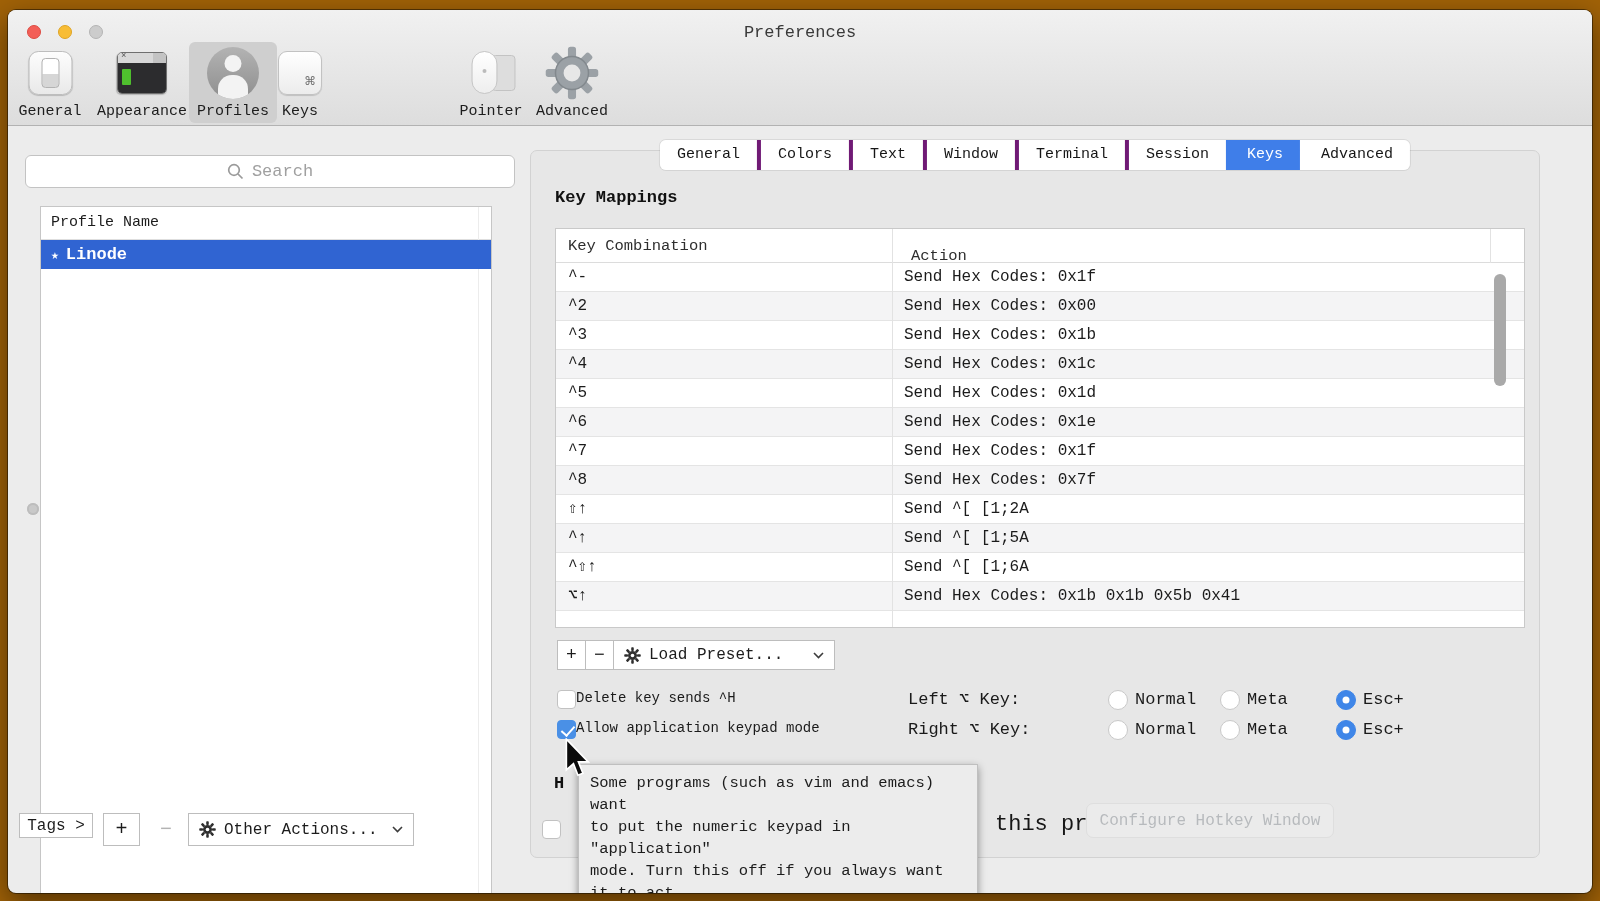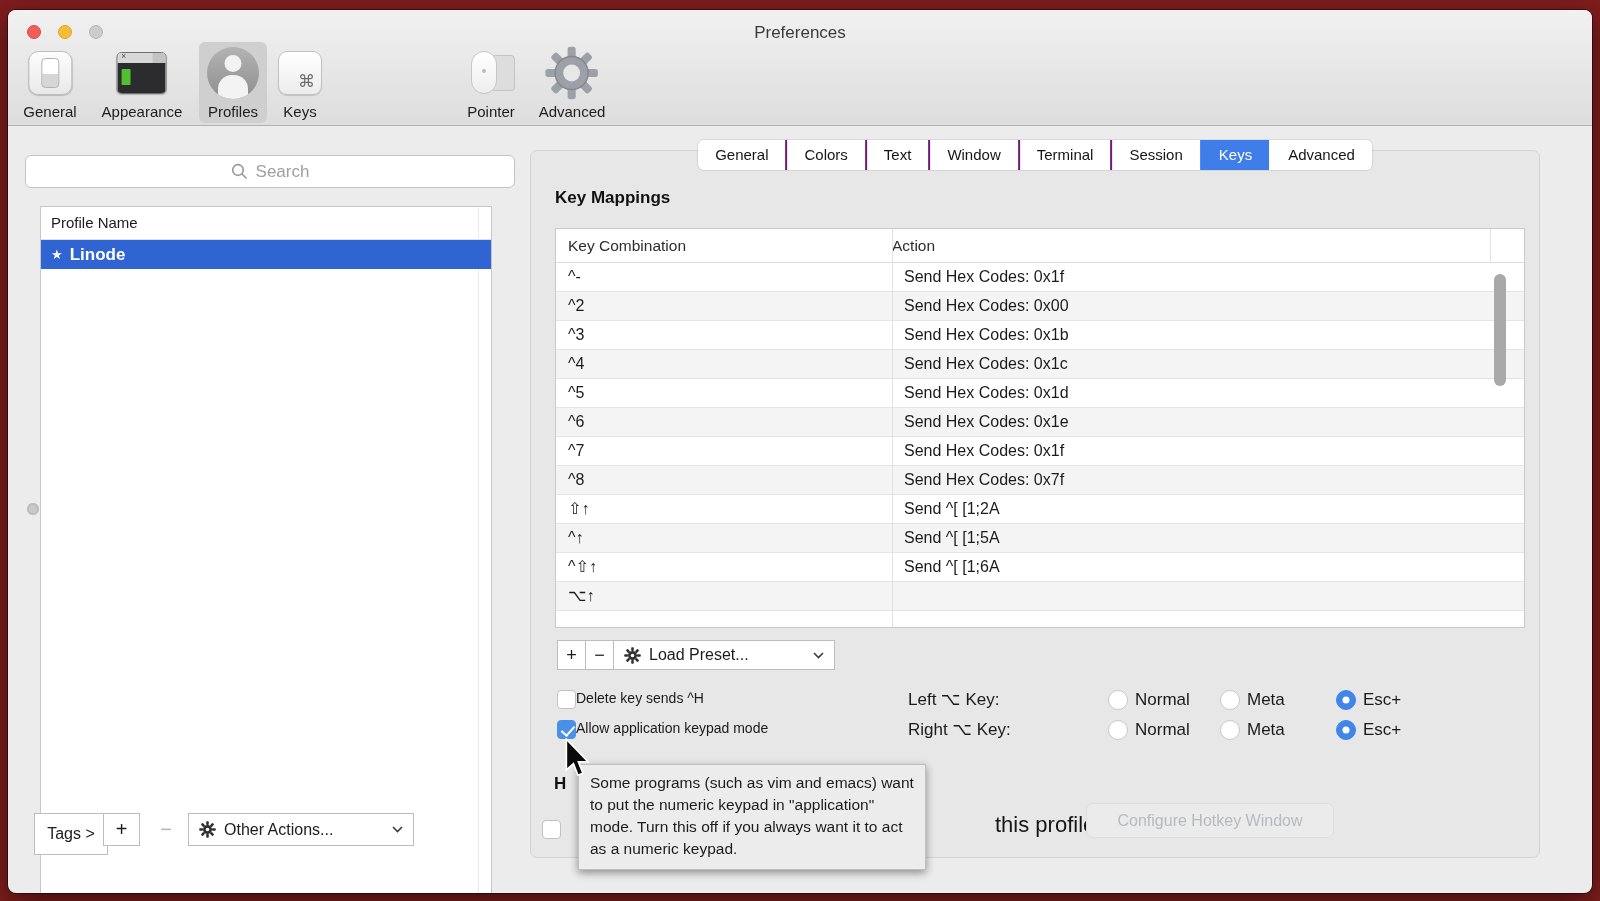--- a/index.html
+++ b/index.html
@@ -1,18 +1,18 @@
 <!DOCTYPE html>
 <html><head>
 <meta charset="utf-8">
 <style>
   * { box-sizing: border-box; margin: 0; padding: 0; }
   html,body { width:1600px; height:901px; }
   body { font-family: "Liberation Sans", "DejaVu Sans", sans-serif; }
-  .stage { position:relative; width:1600px; height:901px; background:#7f1d1d; overflow:hidden; }
+  .stage { position:relative; width:1600px; height:901px; background:#a16207; overflow:hidden;font-family:Liberation Mono, monospace; }
   .window { position:absolute; left:8px; top:10px; width:1584px; height:883px;
             background:#ececec; border-radius:8px; overflow:hidden;
             box-shadow:0 0 0 1px rgba(0,0,0,.45), 0 10px 30px rgba(0,0,0,.5); }
 
   
   .chrome { position:absolute; left:0; top:0; width:100%; height:116px;
             background:linear-gradient(#f1f1f1,#dddddd); border-bottom:1px solid #b2b2b2; }
   .wtitle { position:absolute; top:13px; left:0; width:100%; text-align:center;
             font-size:17px; color:#3a3a3a; }
   .light { position:absolute; top:15px; width:14px; height:14px; border-radius:50%; }
@@ -74,46 +74,46 @@
   .pl-colsep { position:absolute; top:0; bottom:0; left:437px; width:1px; background:#ececec; }
   .pl-row { position:absolute; left:0; right:0; top:33px; height:29px; background:#3064d2;
             color:#fff; display:flex; align-items:center; padding-left:10px; gap:7px; }
   .pl-row .star { font-size:13px; }
   .pl-row .pname { font-size:17px; font-weight:bold; }
   .split-handle { position:absolute; left:19px; top:493px; width:12px; height:12px; border-radius:50%;
                   background:#c9c9c9; box-shadow:inset 0 0 0 2px #bdbdbd; }
 
   .btn { position:absolute; background:#fff; border:1px solid #bdbdbd; display:flex;
          align-items:center; justify-content:center; font-size:16px; color:#1c1c1c; }
-  .tags-btn { left:26px; top:803px; width:74px; height:42px; }
+  .tags-btn { left:11px; top:803px; width:74px; height:25px; }
   .plus-btn { left:95px; top:803px; width:37px; height:33px; font-size:20px; font-weight:300; }
   .minus-flat { position:absolute; left:141px; top:803px; width:34px; height:33px; color:#b3b3b3;
                 font-size:20px; display:flex; align-items:center; justify-content:center; }
   .actions-btn { left:180px; top:803px; width:226px; height:33px; justify-content:flex-start;
                  padding:4px 10px; gap:8px; }
   .actions-btn .chev, .preset-btn .chev { margin-left:auto; }
 
   
   .card { position:absolute; left:522px; top:140px; width:1010px; height:708px; background:#e7e7e7;
           border:1px solid #d2d2d2; border-radius:7px; }
   .tabs { position:absolute; left:1027px; top:130px; transform:translateX(-50%); display:flex;
           height:30px; border-radius:6px; box-shadow:0 0 0 1px rgba(0,0,0,.08); }
   .tab { padding:0 17px; line-height:30px; font-size:15px; background:#fff; color:#161616;
-         border-left:2px solid #701a75; white-space:nowrap; }
+         border-left:4px solid #701a75; white-space:nowrap; }
   .tab:first-child { border-left:none; border-radius:6px 0 0 6px; }
   .tab:last-child { border-radius:0 6px 6px 0; }
   .tab.active { background:#3f7ee9; color:#fff; border-left-color:transparent; }
   .tab.active + .tab { border-left-color:transparent; }
 
   .km-title { position:absolute; left:547px; top:178px; font-size:17px; font-weight:bold; color:#111; }
   .kmtable { position:absolute; left:547px; top:218px; width:970px; height:400px; background:#fff;
              border:1px solid #c9c9c9; overflow:hidden;text-align:right; }
   .thead { position:relative; height:34px; border-bottom:1px solid #dcdcdc; font-size:15.5px; color:#2e2e2e; }
   .thead .th { position:absolute; line-height:34px; }
-  .th.c0 { left:12px; } .th.c1 { left:336px; }
+  .th.c0 { left:12px; } .th.c1 { left:355px;margin-top:10px; }
   .trow { position:relative; height:29px; border-bottom:1px solid #e4e4e4; font-size:16px; color:#1b1b1b; }
   .trow.alt { background:#f4f4f5; }
   .trow .cell { position:absolute; line-height:28px; white-space:nowrap; }
   .cell.c0 { left:12px; } .cell.c1 { left:348px; }
   .colsep { position:absolute; left:336px; top:0; bottom:0; width:1px; background:#e2e2e2; }
   .colsep2 { position:absolute; left:934px; top:0; height:34px; width:1px; background:#e2e2e2; }
   .scroll-thumb { position:absolute; left:938px; top:45px; width:12px; height:112px; border-radius:6px;
                   background:#a9a9a9; }
 
   .mini { height:30px; font-size:18px; font-weight:300; }
@@ -332,20 +332,21 @@
           <div class="trow alt">
             <span class="cell c0">^↑</span>
             <span class="cell c1">Send ^[ [1;5A</span>
           </div>
           <div class="trow">
             <span class="cell c0">^⇧↑</span>
             <span class="cell c1">Send ^[ [1;6A</span>
           </div>
           <div class="trow alt">
             <span class="cell c0">⌥↑</span>
+            <span class="cell c1">Send Hex Codes: 0x1b 0x1b 0x5b 0x41</span>
           </div>
         </div>
       <div class="colsep"></div>
       <div class="colsep2"></div>
       <div class="scroll-thumb"></div>
     </div>
 
     <div class="btn mini plus2">+</div>
     <div class="btn mini minus2">−</div>
     <div class="btn preset-btn">

